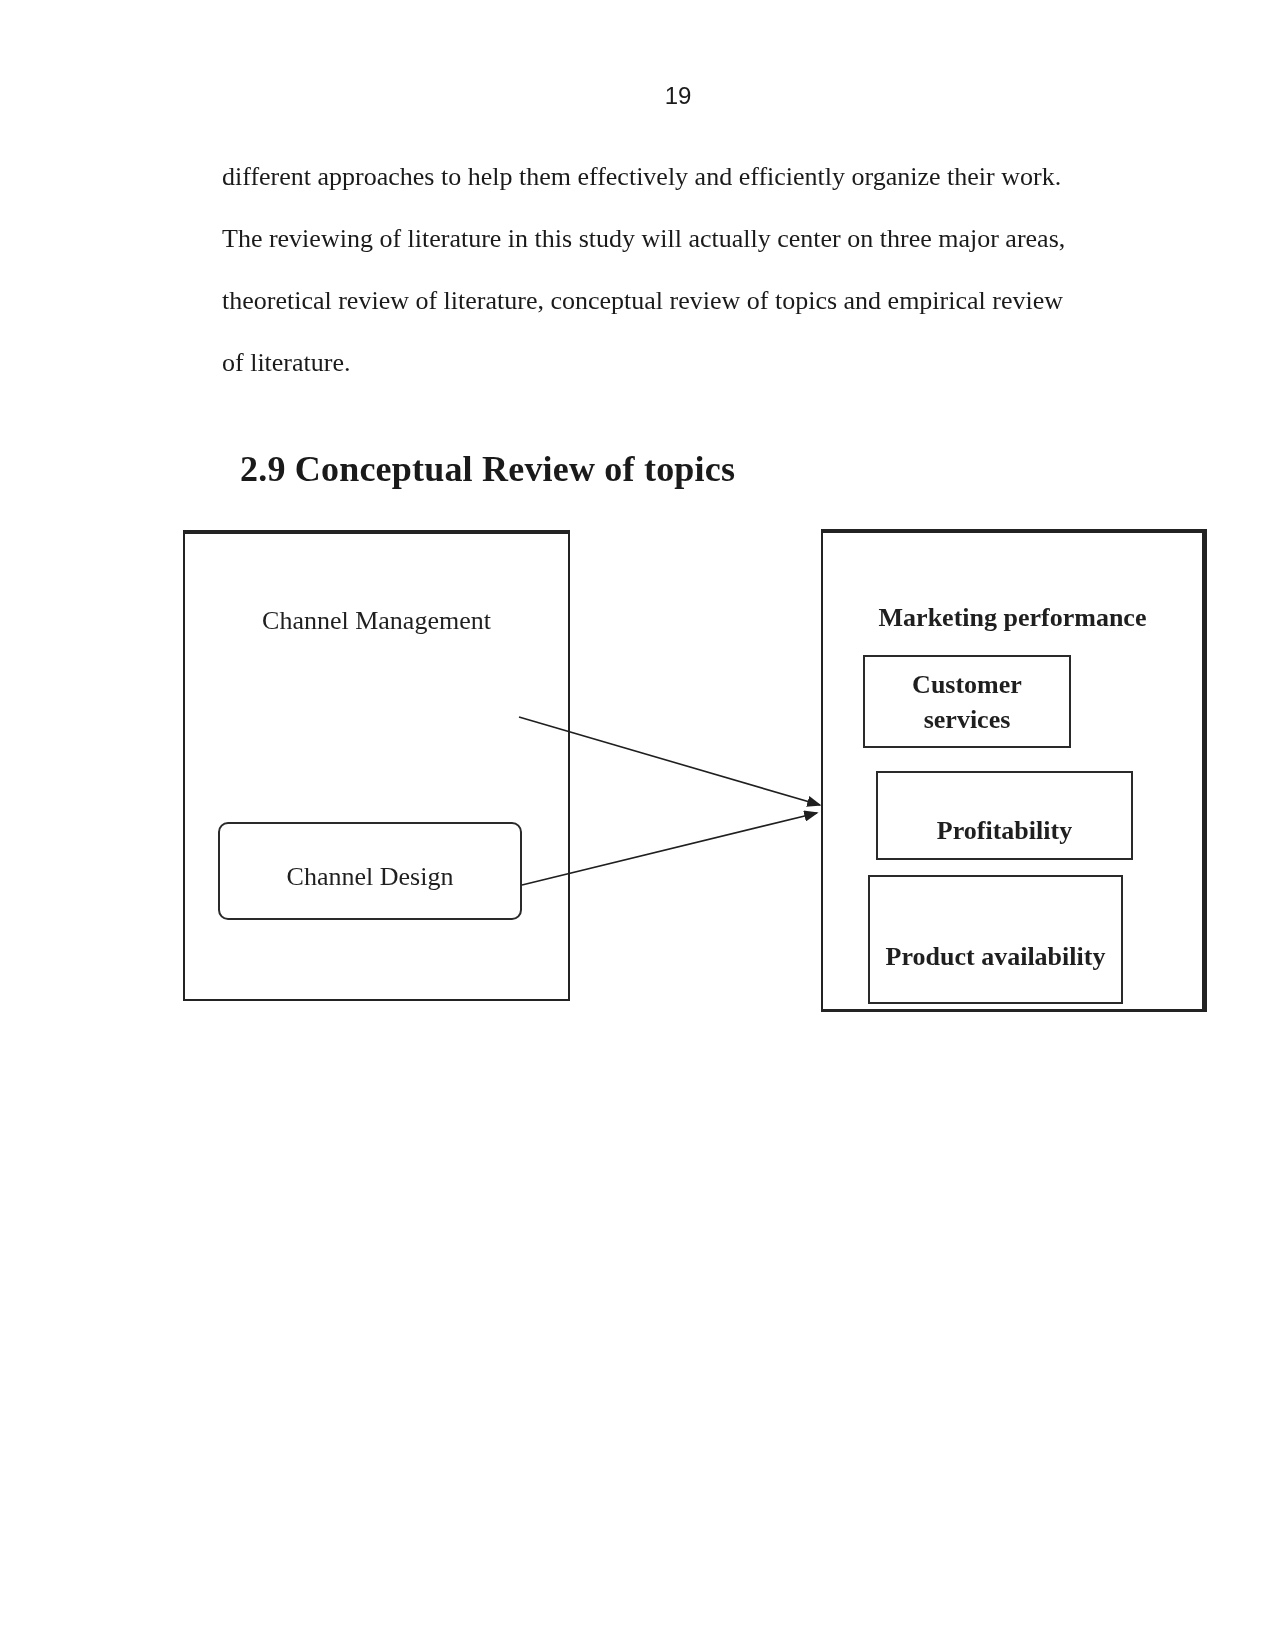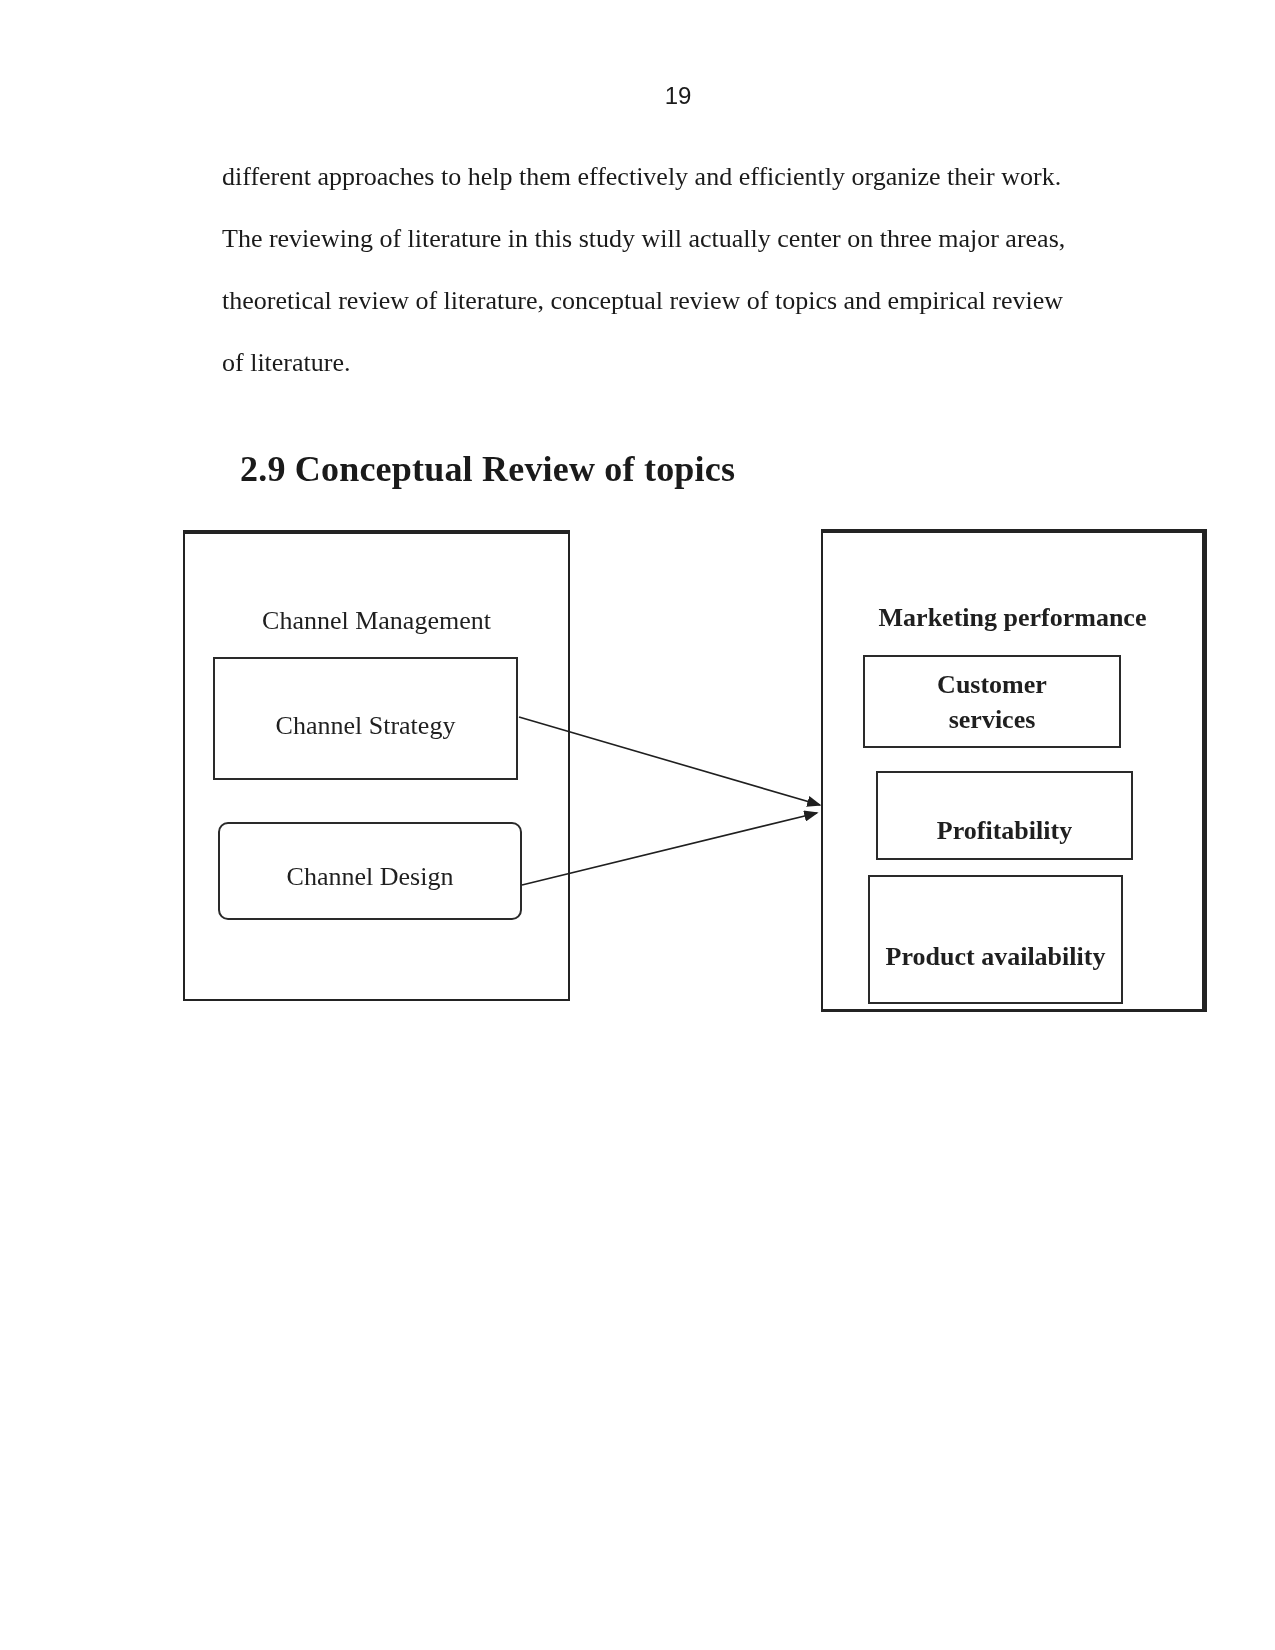--- a/index.html
+++ b/index.html
@@ -72,21 +72,21 @@
     justify-content: center;
     text-align: center;
     font-size: 26px;
     line-height: 35px;
     color: #1f1f1f;
   }
   
   .box-strategy { left: 28px;  top: 123px; width: 305px; height: 123px; padding-top: 14px; }
   .box-design   { left: 33px;  top: 288px; width: 304px; height: 98px; padding-top: 10px; border-radius: 10px; }
   
-  .box-customer { left: 40px;  top: 122px; width: 258px; height: 93px; }
+  .box-customer { left: 40px;  top: 122px; width: 208px; height: 93px; }
   .box-profit   { left: 44px;  top: 238px; width: 257px; height: 89px; justify-content: flex-end; padding-bottom: 10px; margin-left: 9px; }
   .box-product  { left: 45px;  top: 342px; width: 255px; height: 129px; justify-content: flex-end; padding-bottom: 28px; }
   .arrow-layer {
     position: absolute;
     left: 0; top: 0;
     width: 1275px; height: 1650px;
     pointer-events: none;
   }
 </style>
 </head>
@@ -102,23 +102,20 @@
     <div>theoretical review of literature, conceptual review of topics and empirical review</div>
     <div>of literature.</div>
   </div>
 
   <h2 class="section-heading" style="margin:0;">2.9 Conceptual Review of topics</h2>
 
   <div class="diagram">
 
     <div class="box outer-left">
       <div class="group-label">Channel Management</div>
-      <div class="inner-box box-strategy">
-        <span>Channel Strategy</span>
-      </div>
       <div class="inner-box box-design">
         <span>Channel Design</span>
       </div>
     </div>
 
     <div class="box outer-right">
       <div class="group-label">Marketing performance</div>
       <div class="inner-box box-customer">
         <span style="display: block;">Customer</span>
         <span style="display: block;">services</span>

